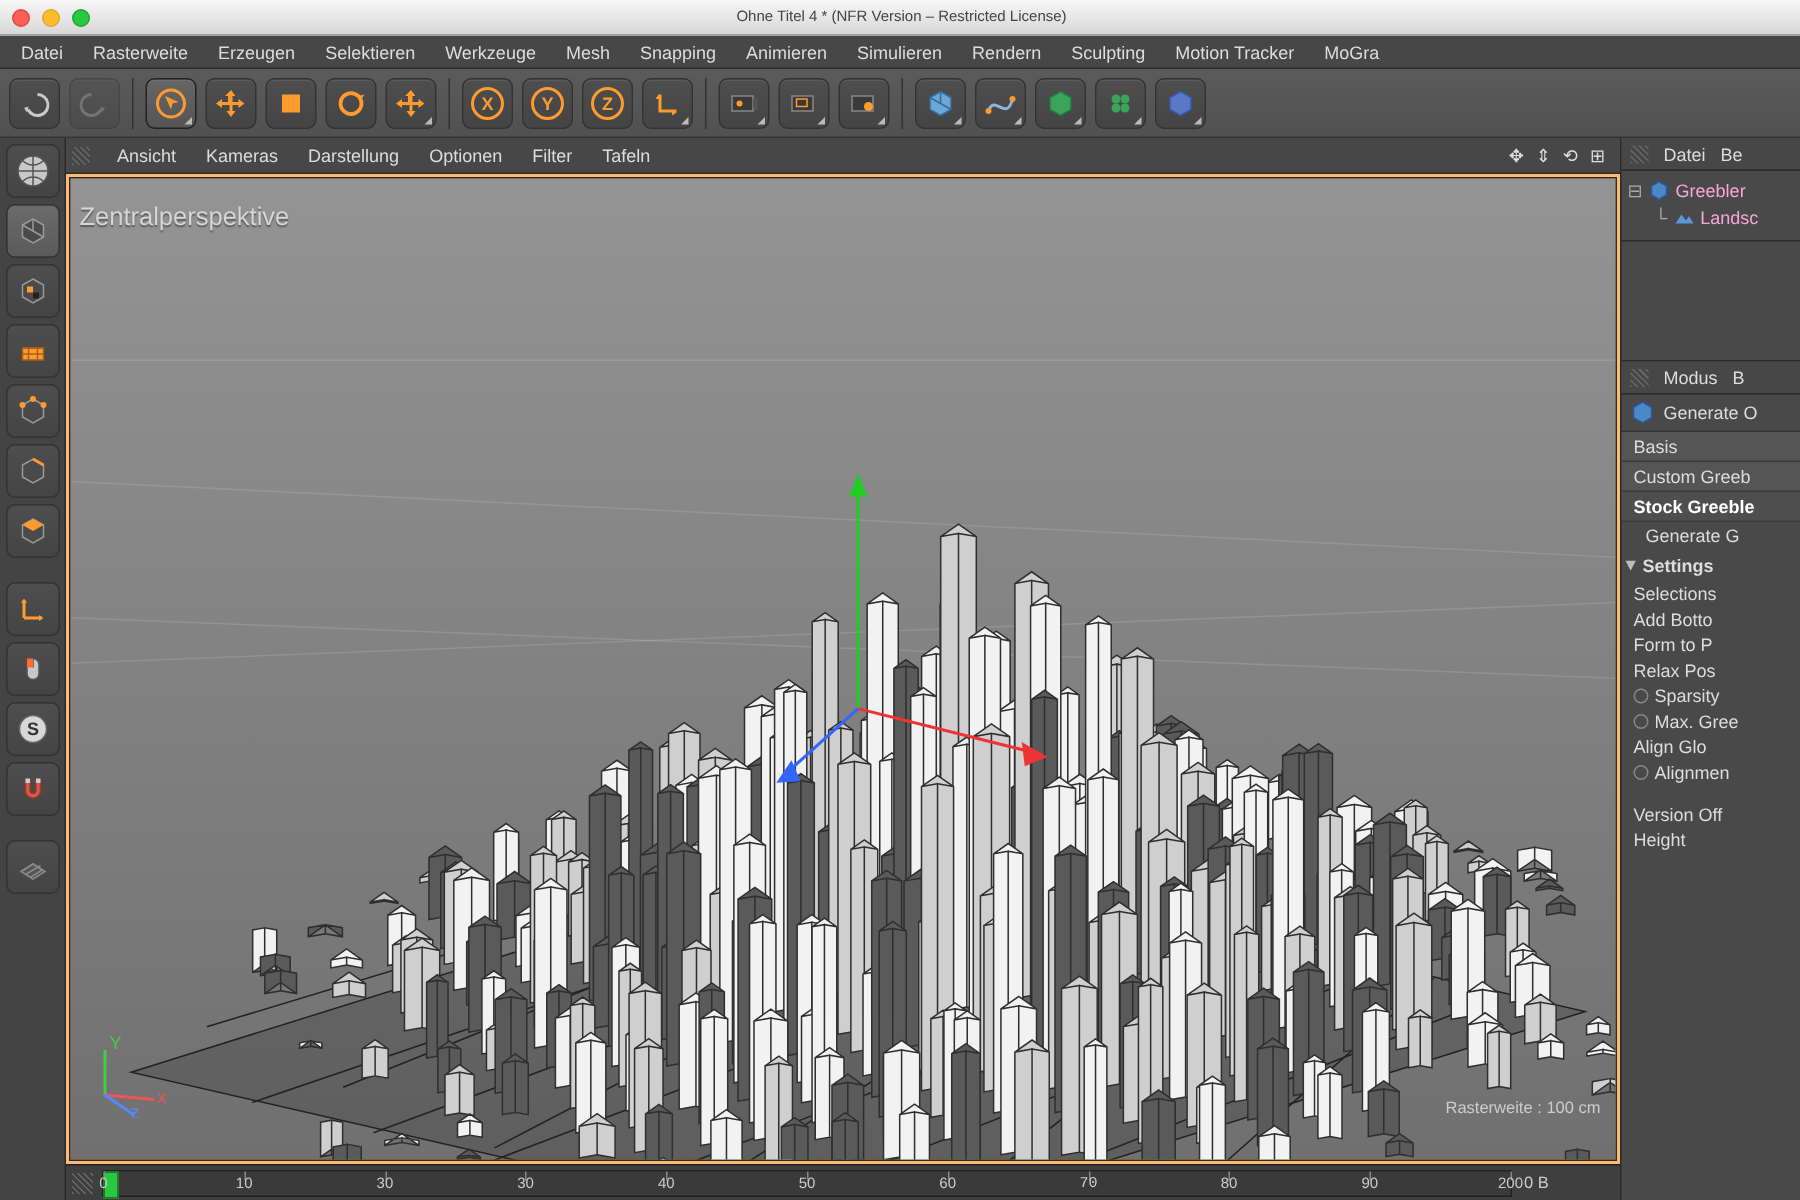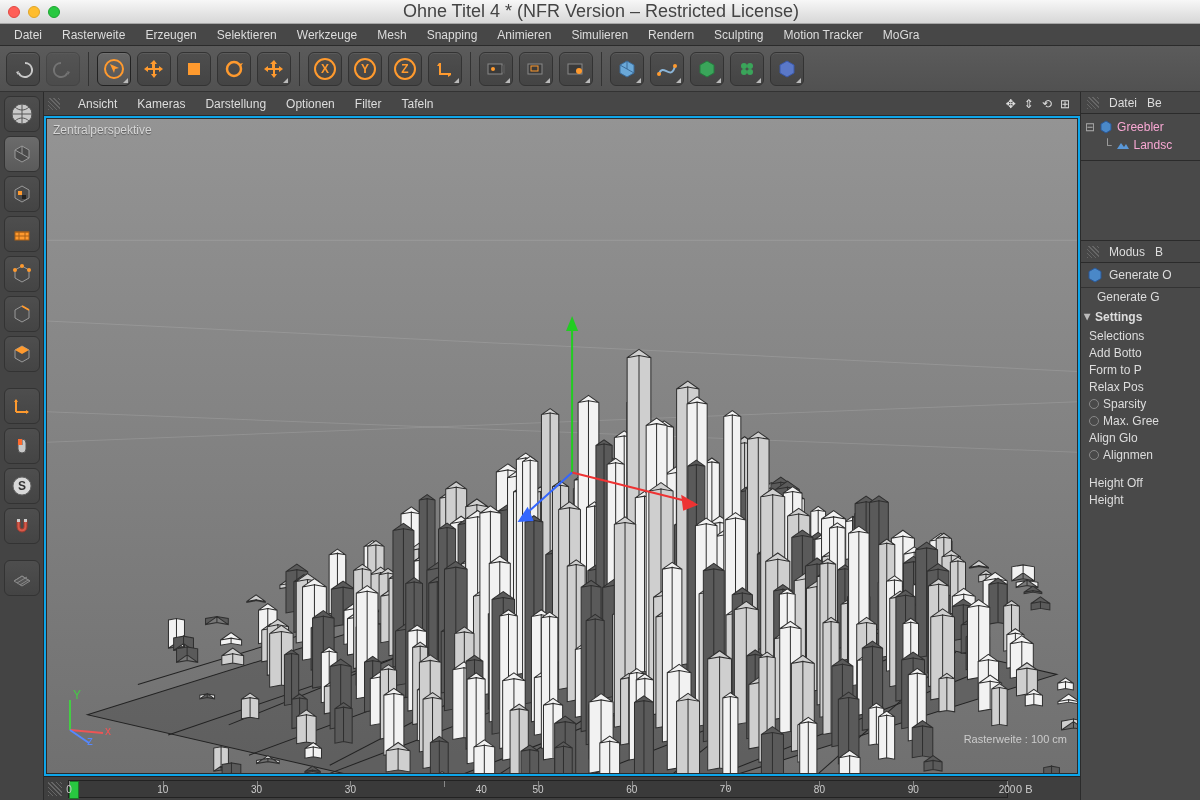--- a/index.html
+++ b/index.html
@@ -4,46 +4,46 @@
 <style>
 *{margin:0;padding:0;box-sizing:border-box;font-family:"Lucida Grande","Helvetica Neue",Arial,sans-serif;font-size:12px;color:#ddd;-webkit-user-select:none;user-select:none}
 body{width:1200px;height:800px;overflow:hidden;background:#5a5a5a}
 
 .titlebar{height:24px;background:linear-gradient(#f7f7f7,#d7d7d7);display:flex;align-items:center;padding:0 8px;border-bottom:1px solid #a6a6a6}
 .tl-dots{display:flex;gap:8px;align-items:center}
 .tl-dot{width:12px;height:12px;border-radius:50%}
 .tl-red{background:#ff5f57;border:1px solid #e14942}
 .tl-yellow{background:#ffbd2e;border:1px solid #e0a528}
 .tl-green{background:#28c840;border:1px solid #1da531}
-.titlebar .title{flex:1;text-align:center;color:#444;font-size:18px}
+.titlebar .title{flex:1;text-align:center;color:#444;font-size:10px}
 
 .menubar{height:22px;background:#474747;display:flex;align-items:center;padding:0 4px;gap:0;border-bottom:1px solid #2b2b2b}
 .menubar span{padding:3px 10px;white-space:nowrap;color:#ddd;font-size:12px}
 
 .toolbar{height:46px;background:linear-gradient(#5b5b5b,#515151);border-bottom:1px solid #333;display:flex;align-items:center;padding:0 6px;gap:6px}
 .tb-btn{width:34px;height:34px;border-radius:6px;border:1px solid #333;background:linear-gradient(#4e4e4e,#444);display:flex;align-items:center;justify-content:center;position:relative;box-shadow:inset 0 1px 0 rgba(255,255,255,.08)}
 .tb-btn.active{background:linear-gradient(#666,#555);border-color:#222}
 .tb-btn.orange{color:#ff9a2e}
 .tb-sep{width:1px;height:34px;background:#333;margin:0 2px}
 .tb-cornerdot{position:absolute;right:2px;bottom:2px;width:0;height:0;border-right:5px solid #bbb;border-top:5px solid transparent}
 
 .main{display:flex;height:calc(800px - 24px - 22px - 46px)}
 .left-tools{width:44px;background:#444;border-right:1px solid #2b2b2b;display:flex;flex-direction:column;align-items:center;padding-top:4px;gap:4px}
 .lt-btn{width:36px;height:36px;border-radius:6px;border:1px solid #333;background:linear-gradient(#4e4e4e,#444);display:flex;align-items:center;justify-content:center;position:relative}
 .lt-btn.sel{background:linear-gradient(#6b6b6b,#5a5a5a)}
 .lt-spacer{height:8px}
 
-.viewport-wrap{flex:1;display:flex;flex-direction:column;background:#0ea5e9;min-width:0}
+.viewport-wrap{flex:1;display:flex;flex-direction:column;background:#fdba74;min-width:0}
 .vp-menubar{height:24px;background:#474747;border-bottom:1px solid #2b2b2b;display:flex;align-items:center;padding:0 4px}
 .vp-menubar .grip{width:12px;height:12px;margin-right:8px;background:repeating-linear-gradient(45deg,#666,#666 1px,transparent 1px,transparent 3px)}
 .vp-menubar span.menuitem{padding:3px 10px;color:#ddd}
 .vp-nav{margin-left:auto;display:flex;gap:8px;padding-right:6px;color:#aaa}
 .vp-nav i{font-style:normal}
 .viewport{flex:1;position:relative;background:linear-gradient(#949494 0%,#808080 55%,#707070 100%);overflow:hidden;border:1px solid #2b2b2b;margin:2px}
-.vp-label{position:absolute;top:4px;left:6px;color:#d6d6d6;font-size:12px;text-shadow:0 1px 1px rgba(0,0,0,.4)}
+.vp-label{position:absolute;top:16px;left:6px;color:#d6d6d6;font-size:17px;text-shadow:0 1px 1px rgba(0,0,0,.4)}
 .vp-grid-label{position:absolute;right:10px;bottom:28px;color:#ccc;font-size:11px}
 
 .axis-small{position:absolute;left:8px;bottom:28px}
 
 .city{position:absolute;inset:0}
 
 .timeline{height:24px;background:#3f3f3f;border-top:1px solid #222;display:flex;align-items:center;padding:0 4px}
 .tl-grip{width:14px;height:14px;margin-right:6px;background:repeating-linear-gradient(45deg,#666,#666 1px,transparent 1px,transparent 3px)}
 .timeline .ruler{flex:1;height:18px;position:relative;background:#3a3a3a;border:1px solid #222;display:flex;align-items:flex-end}
 .ruler .tick{position:absolute;bottom:2px;font-size:10px;color:#ccc;transform:translateX(-50%)}
@@ -687,21 +687,21 @@
         <div class="playhead"></div>
       <div class="mark" style="left: 0%;"></div>
           <div class="tick" style="left: 0%;">0</div>
           <div class="mark" style="left: 10%;"></div>
           <div class="tick" style="left: 10%;">10</div>
           <div class="mark" style="left: 20%;"></div>
           <div class="tick" style="left: 20%;">30</div>
           <div class="mark" style="left: 30%;"></div>
           <div class="tick" style="left: 30%;">30</div>
           <div class="mark" style="left: 40%;"></div>
-          <div class="tick" style="left: 40%; margin-left: 37px;">40</div>
+          <div class="tick" style="left: 40%;">40</div>
           <div class="mark" style="left: 50%;"></div>
           <div class="tick" style="left: 50%;">50</div>
           <div class="mark" style="left: 60%;"></div>
           <div class="tick" style="left: 60%;">60</div>
           <div class="mark" style="left: 70%;"></div>
           <div class="tick" style="left: 70%; font-family: Liberation Mono, monospace;">70</div>
           <div class="mark" style="left: 80%;"></div>
           <div class="tick" style="left: 80%;">80</div>
           <div class="mark" style="left: 90%;"></div>
           <div class="tick" style="left: 90%;">90</div>
@@ -746,20 +746,25 @@
       <span>Modus</span>
       <span>B</span>
     </div>
     <div class="attr-header">
       <span>
           <svg width="16" height="16" viewBox="0 0 16 16">
             <path d="M8 1l6 3.5v7L8 15l-6-3.5v-7z" fill="#4a88c8" stroke="#2a5898"></path>
           </svg>
         </span>
       <span>Generate O</span>
+    </div>
+    <div class="attr-tabs">
+      <div class="tab">Basis</div>
+      <div class="tab">Custom Greeb</div>
+      <div class="tab selhdr">Stock Greeble</div>
     </div>
     <div class="settings">
       <div class="row" style="padding-left:8px">Generate G</div>
       <div class="hdr"><span class="tri">▸</span><span>Settings</span></div>
       <div class="row">Selections</div>
       <div class="row">Add Botto</div>
       <div class="row">Form to P</div>
       <div class="row">Relax Pos</div>
       <div class="row">
           <span class="radio"></span>
@@ -768,17 +773,17 @@
       <div class="row">
           <span class="radio"></span>
           <span>Max. Gree</span>
         </div>
       <div class="row">Align Glo</div>
       <div class="row">
           <span class="radio"></span>
           <span>Alignmen</span>
         </div>
       <div style="height:8px"></div>
-      <div class="row">Height Off</div>
+      <div class="row">Version Off</div>
       <div class="row">Height</div>
     </div>
   </div>
 </div>
 
 </body></html>

